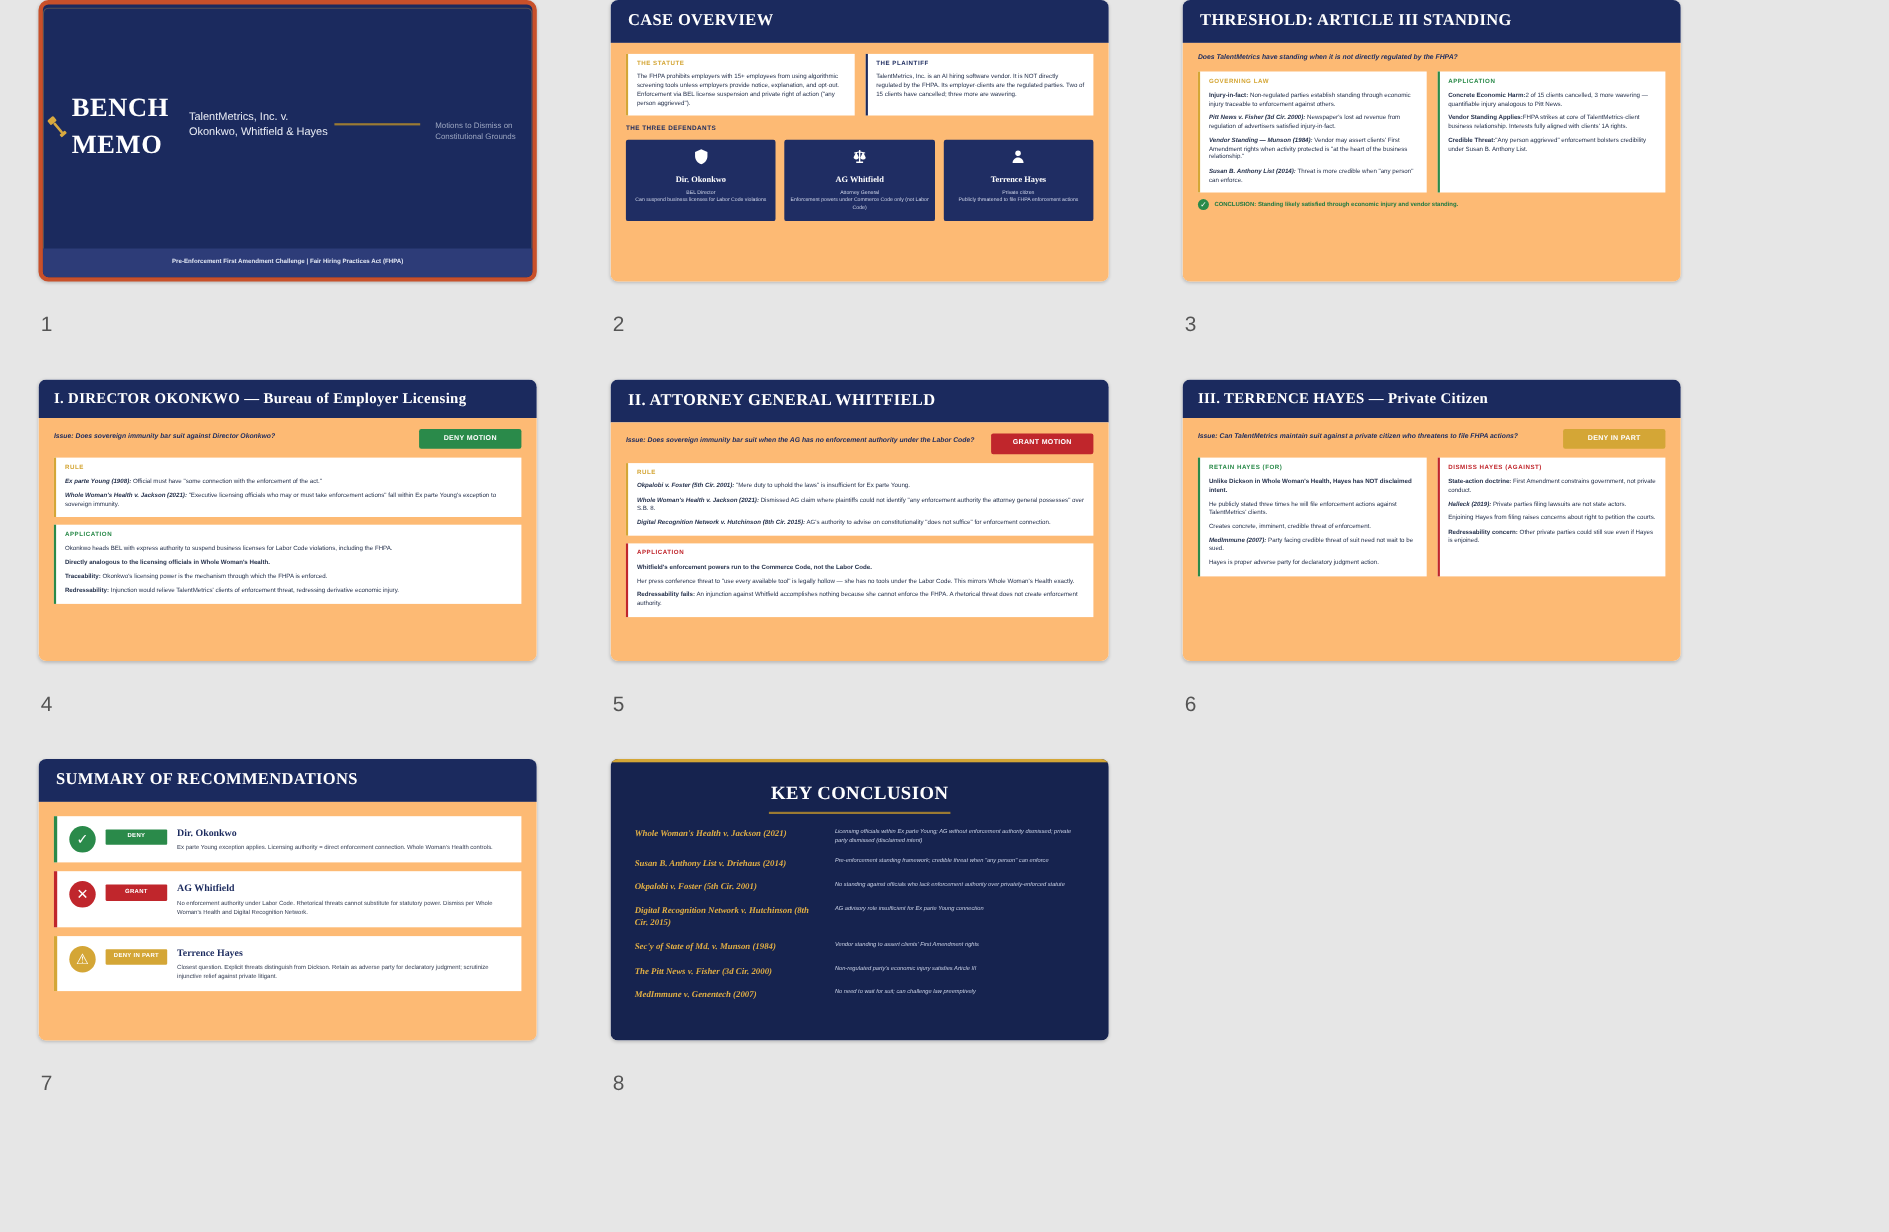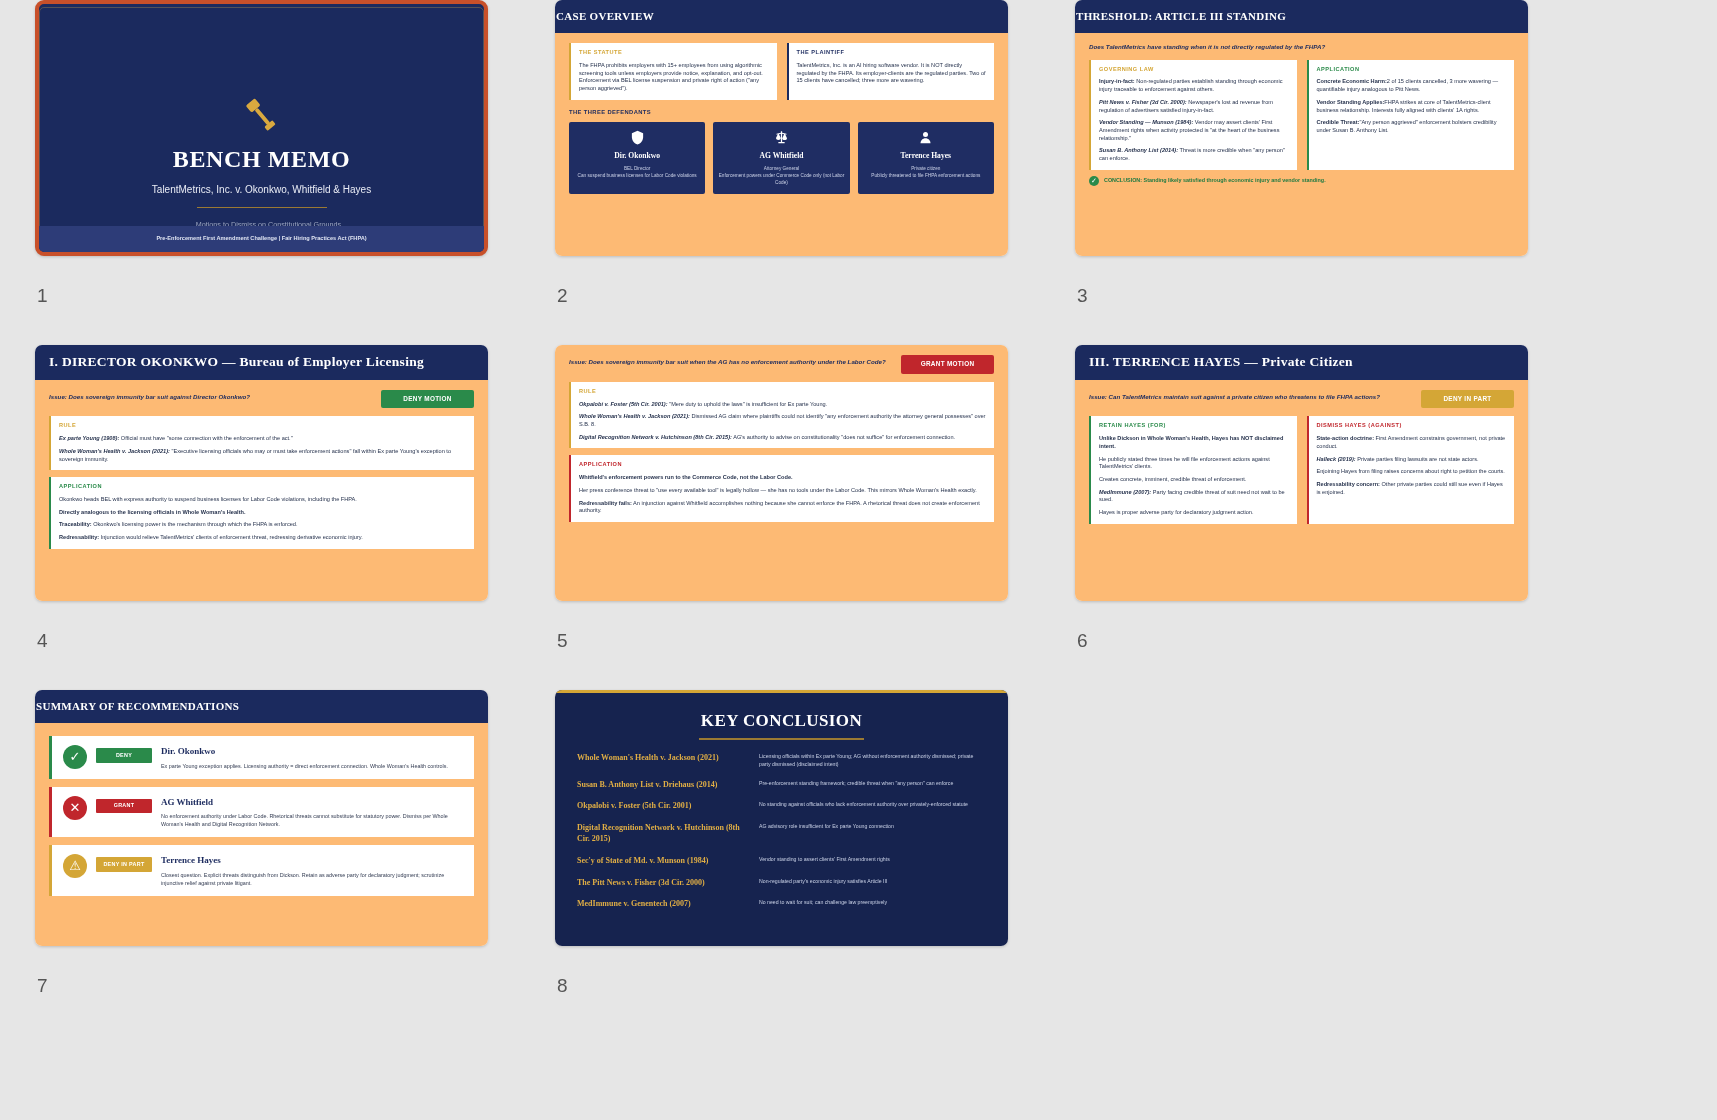--- a/index.html
+++ b/index.html
@@ -39,21 +39,21 @@
     background: #1b2a5e;
     border: 4px solid #c8502a;
     border-radius: 9px;
     display: flex; flex-direction: column;
     align-items: center;
   }
   .s1-inner {
     flex: 1; width: 100%;
     border: 1px solid #caa24a55;
     margin: 3px; border-radius: 5px;
-    display: flex; flex-direction: column; align-items: center; justify-content: flex-end;
+    display: flex; flex-direction: row; align-items: center; justify-content: space-between;
     padding-bottom: 18px;
   }
   .gavel { width: 42px; height: 42px; margin-bottom: 6px; }
   .s1-title {
     font-family: "Liberation Serif", serif;
     font-weight: bold; font-size: 24px; color: #ffffff;
     letter-spacing: .6px; margin-bottom: 7px;
   }
   .s1-sub { font-size: 10px; color: #e9ecf5; margin-bottom: 10px; }
   .s1-rule { width: 130px; height: 1.5px; background: #9b7a33; margin-bottom: 12px; }
@@ -62,23 +62,23 @@
     position: absolute; bottom: 0; left: 0; right: 0;
     height: 26px; background: #2d3c78;
     display: flex; align-items: center; justify-content: center;
     font-size: 5.6px; color: #dfe4f2; font-weight: bold;
     border-radius: 0 0 5px 5px;
   }
 
   
   .hdr {
     background: #1b2a5e; color: #fff;
-    padding: 9px 1px;
+    padding: 9px 16px;
     font-family: "Liberation Serif", serif;
-    font-weight: bold; font-size: 11px;
+    font-weight: bold; font-size: 15px;
     letter-spacing: .3px;
   }
   .hdr.small { font-size: 13.5px; padding: 8px 14px; }
   .body { padding: 10px 14px; background: #fdba74; height: 100%; }
 
   .subq {
     font-style: italic; font-weight: bold; font-size: 6.2px;
     color: #1b2a5e; margin-bottom: 8px;
   }
 
@@ -172,21 +172,21 @@
   .recdesc { font-size: 5.4px; color: #333c52; line-height: 1.5; }
 
   
   .s8 { background: #16234f; border-top: 3px solid #d4a636; padding: 16px 22px 10px; height: 100%; }
   .s8-title {
     text-align: center; color: #fff;
     font-family: "Liberation Serif", serif; font-weight: bold;
     font-size: 17px; letter-spacing: .4px; margin-bottom: 6px;
   }
   .s8-rule { width: 165px; height: 1.5px; background: #9b7a33; margin: 0 auto 13px; }
-  .authrow { display: flex; gap: 14px; margin-bottom: 11px; align-items: flex-start; }
+  .authrow { display: flex; gap: 14px; margin-bottom: 11px; align-items: flex-start; font-style: italic; }
   .authname {
     width: 168px; flex: none;
     font-family: "Liberation Serif", serif; font-weight: bold;
     font-size: 8px; color: #e0ae45; line-height: 1.35;
   }
   .authdesc { font-size: 5.2px; color: #c9d1e6; line-height: 1.5; }
 </style>
 </head>
 <body>
 
@@ -318,20 +318,21 @@
               </div>
           </div>
         </div>
       </div>
     </div>
     <div class="slidenum">4</div>
   </div>
 
   <div class="cell">
     <div class="slide">
+      <div class="hdr">II.  ATTORNEY GENERAL WHITFIELD</div>
       <div class="body">
         <div class="issuerow">
           <div class="issuetxt">Issue: Does sovereign immunity bar suit when the AG has no enforcement authority under the Labor Code?</div>
           <div class="pill grant">GRANT MOTION</div>
         </div>
         <div class="stack">
           <div class="card">
             <div class="card-h">RULE</div>
             <div>
                 <p><em style="font-weight: bold;">Okpalobi v. Foster (5th Cir. 2001):</em> "Mere duty to uphold the laws" is insufficient for Ex parte Young.</p>

